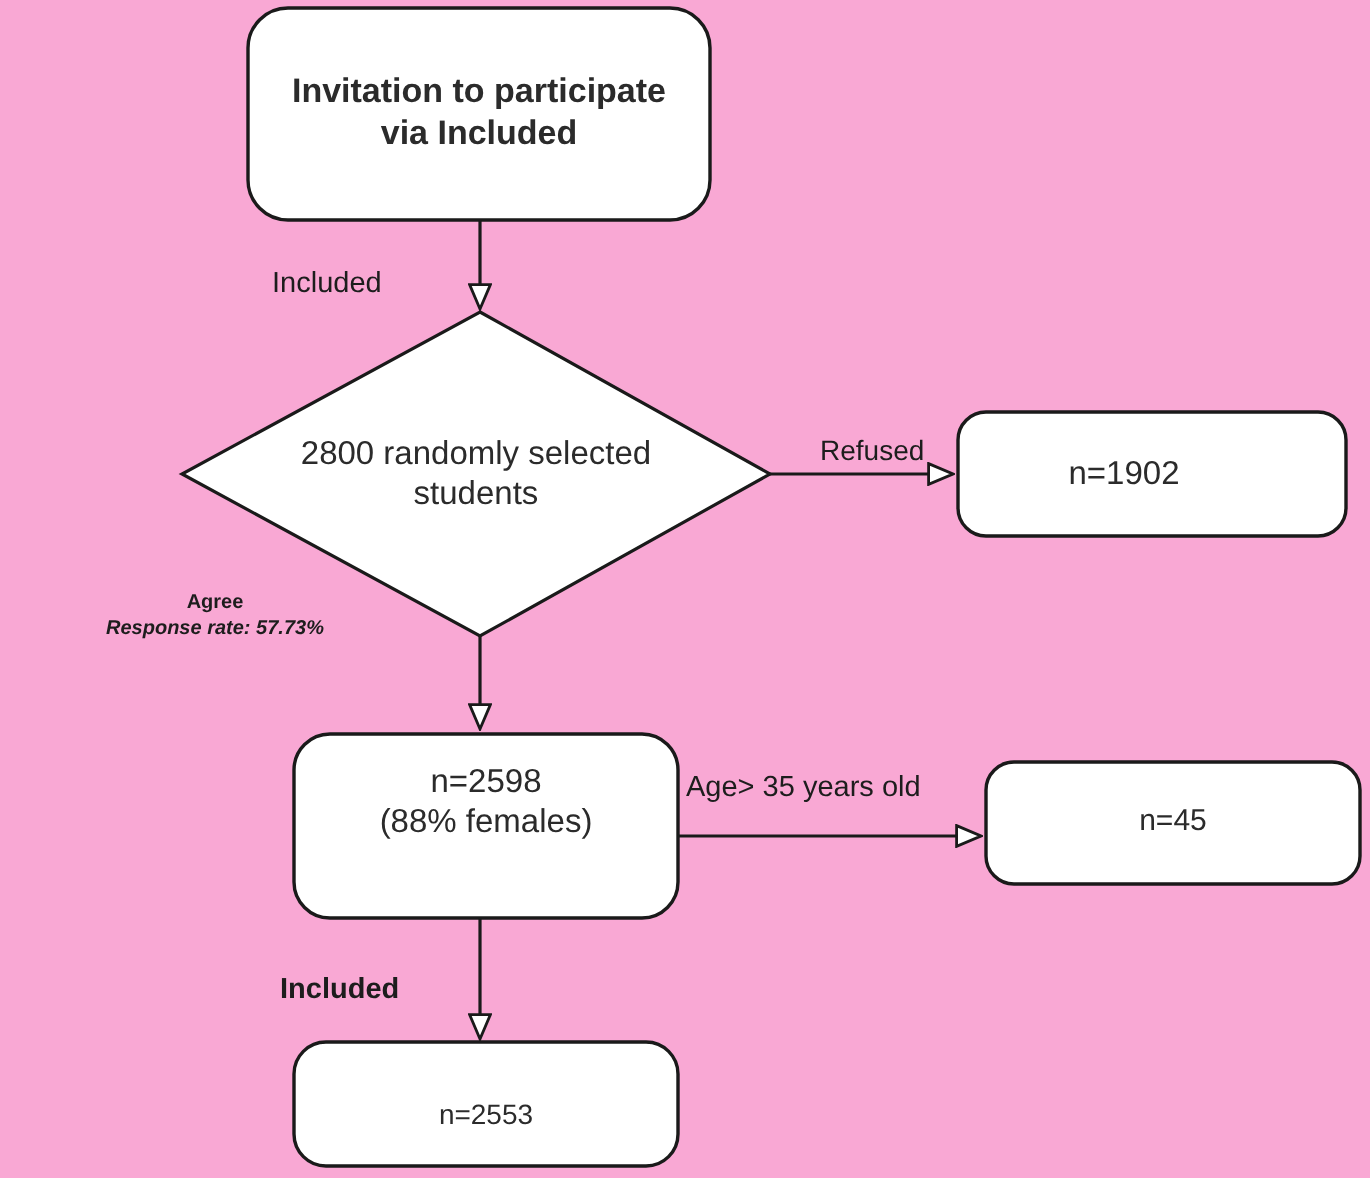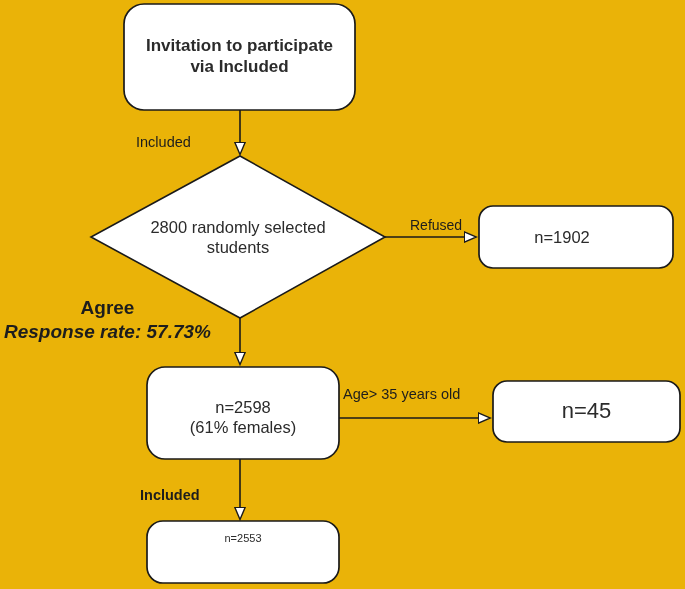--- a/index.html
+++ b/index.html
@@ -7,21 +7,21 @@
     padding: 0;
     background: #ffffff;
   }
   body {
     font-family: "Liberation Sans", sans-serif;
   }
   #flowchart {
     position: relative;
     width: 685px;
     height: 589px;
-    background: #eab308;
+    background: #f9a8d4;
     overflow: hidden;
     text-decoration: underline;
   }
   #flow-svg {
     position: absolute;
     left: 0;
     top: 0;
     width: 685px;
     height: 589px;
   }
@@ -97,40 +97,40 @@
     <div>
       <div>2800 randomly selected</div>
       <div>students</div>
     </div>
   </div>
 
   <div class="node-text" style="left:465px; top:206px; width:194px; height:62px; font-size:16.5px;">
     <div>n=1902</div>
   </div>
 
-  <div class="node-text" style="left:147px; top:367px; width:192px; height:100px; font-size:16.5px;">
+  <div class="node-text" style="left:147px; top:351px; width:192px; height:100px; font-size:16.5px;">
     <div>
       <div>n=2598</div>
-      <div>(61% females)</div>
+      <div>(88% females)</div>
     </div>
   </div>
 
-  <div class="node-text" style="left:493px; top:381px; width:187px; height:61px; font-size:22px;">
+  <div class="node-text" style="left:493px; top:381px; width:187px; height:61px; font-size:15px;">
     <div>n=45</div>
   </div>
 
-  <div class="node-text" style="left:147px; top:508px; width:192px; height:62px; font-size:11px;text-align:right;">
+  <div class="node-text" style="left:147px; top:527px; width:192px; height:62px; font-size:14px;text-align:right;">
     <div>n=2553</div>
   </div>
 
   <div class="edge-label" style="left:136px; top:134px; font-size:14.5px;">Included</div>
 
   <div class="edge-label" style="left:410px; top:217px; font-size:14px;">Refused</div>
 
-  <div class="lbl-stack" style="left:0px; top:296px; width:215px; font-size:19px;">
+  <div class="lbl-stack" style="left:0px; top:296px; width:215px; font-size:10px;">
     <div class="t-bold">Agree</div>
     <div class="t-bold t-italic">Response rate: 57.73%</div>
   </div>
 
   <div class="edge-label" style="left:343px; top:386px; font-size:14.5px;">Age&gt; 35 years old</div>
 
   <div class="edge-label t-bold" style="left:140px; top:487px; font-size:14.5px;">Included</div>
 
 </div>
 

